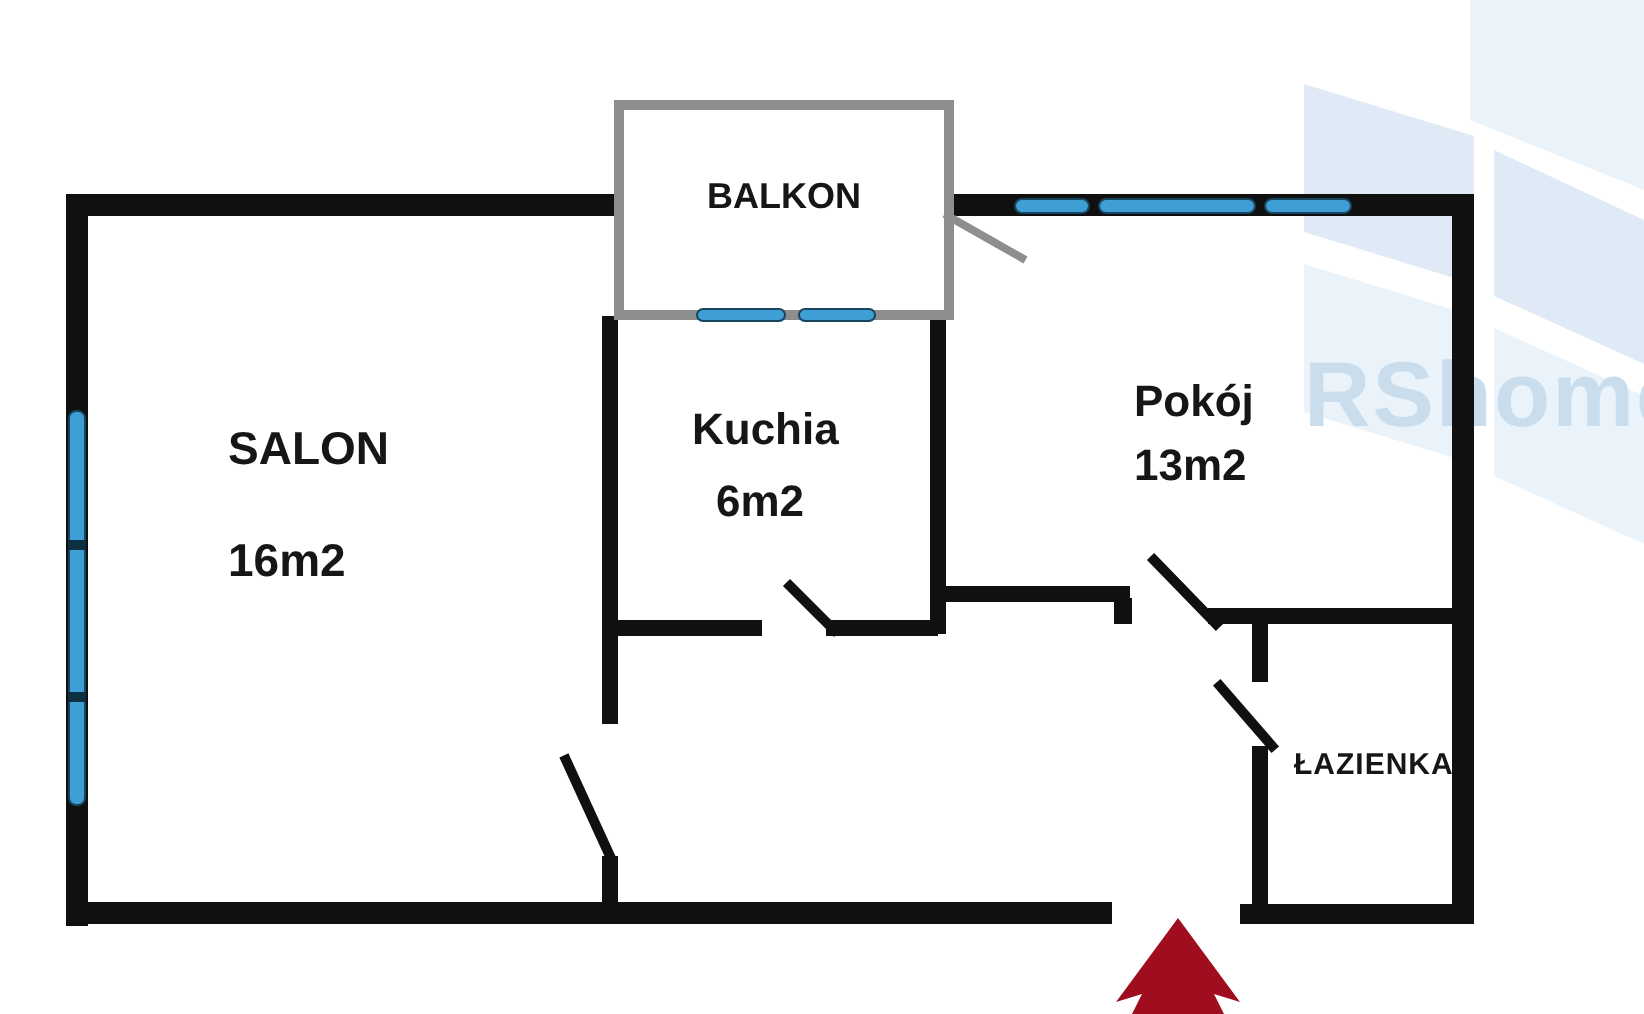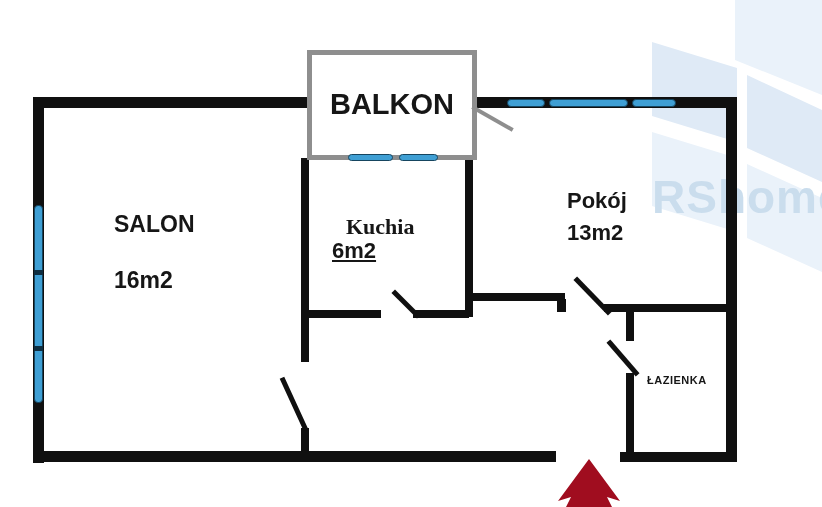--- a/index.html
+++ b/index.html
@@ -18,22 +18,22 @@
   .stage{position:relative;width:822px;height:507px;overflow:hidden;background:#ffffff;}
   .layer{position:absolute;left:0;top:0;}
   .wall{position:absolute;background:var(--wall);}
   .iwall{position:absolute;background:var(--wall);}
   .win{position:absolute;background:var(--window);border:1px solid var(--window-border);border-radius:4px;box-sizing:border-box;}
   .tick{position:absolute;background:var(--tick);}
   .balkon-box{position:absolute;left:307px;top:50px;width:170px;height:110px;border:5px solid var(--balcony);background:#ffffff;box-sizing:border-box;}
   .room-label{position:absolute;font-weight:bold;color:#161616;white-space:nowrap;}
   .lbl-lg{font-size:23px;}
   .lbl-md{font-size:22px;}
-  .lbl-sm{font-size:11px;letter-spacing:0.5px;}
-  .balkon-label{position:absolute;left:307px;top:88px;width:170px;text-align:center;font-weight:bold;font-size:29px;color:#161616;}
+  .lbl-sm{font-size:15px;letter-spacing:0.5px;}
+  .balkon-label{position:absolute;left:307px;top:88px;width:170px;text-align:center;font-weight:bold;font-size:18px;color:#161616;}
   .wm-text{position:absolute;left:652px;top:170px;font-weight:bold;font-size:46px;color:var(--watermark);letter-spacing:1px;white-space:nowrap;}
   .door-leaf{stroke:var(--wall);stroke-width:5;stroke-linecap:square;}
   .balcony-leaf{stroke:var(--balcony);stroke-width:4;stroke-linecap:square;}
   .arrow{fill:var(--arrow);}
   .wm-poly{fill:var(--wm-fill);}
   .wm-poly-light{fill:var(--wm-fill-light);}
 </style>
 </head>
 <body>
 
@@ -84,22 +84,22 @@
     <line class="door-leaf" x1="283" y1="380" x2="305" y2="428"></line>
     <line class="door-leaf" x1="577" y1="280" x2="608" y2="312"></line>
     <line class="door-leaf" x1="610" y1="343" x2="636" y2="373"></line>
     <line class="balcony-leaf" x1="474" y1="108" x2="511" y2="129"></line>
     <polygon class="arrow" points="589,459 620,501 607,497 612,507 566,507 571,497 558,501"></polygon>
   </svg>
 
   <div class="room-label lbl-lg" style="left:114px;top:211px;text-align:right;">SALON</div>
   <div class="room-label lbl-lg" style="left:114px;top:243px;margin-top:24px;">16m2</div>
 
-  <div class="room-label lbl-md" style="left:346px;top:214px;font-family:Liberation Serif, serif;">Kuchia</div>
-  <div class="room-label lbl-md" style="left:332px;top:238px;text-decoration:underline;">6m2</div>
+  <div class="room-label lbl-md" style="left:346px;top:202px;">Kuchia</div>
+  <div class="room-label lbl-md" style="left:358px;top:238px;">6m2</div>
 
   <div class="room-label lbl-md" style="left:567px;top:188px;">Pokój</div>
   <div class="room-label lbl-md" style="left:567px;top:220px;text-align:right;">13m2</div>
 
   <div class="room-label lbl-sm" style="left:647px;top:374px;">ŁAZIENKA</div>
 
   <div class="balkon-label">BALKON</div>
 
 </div>
 

